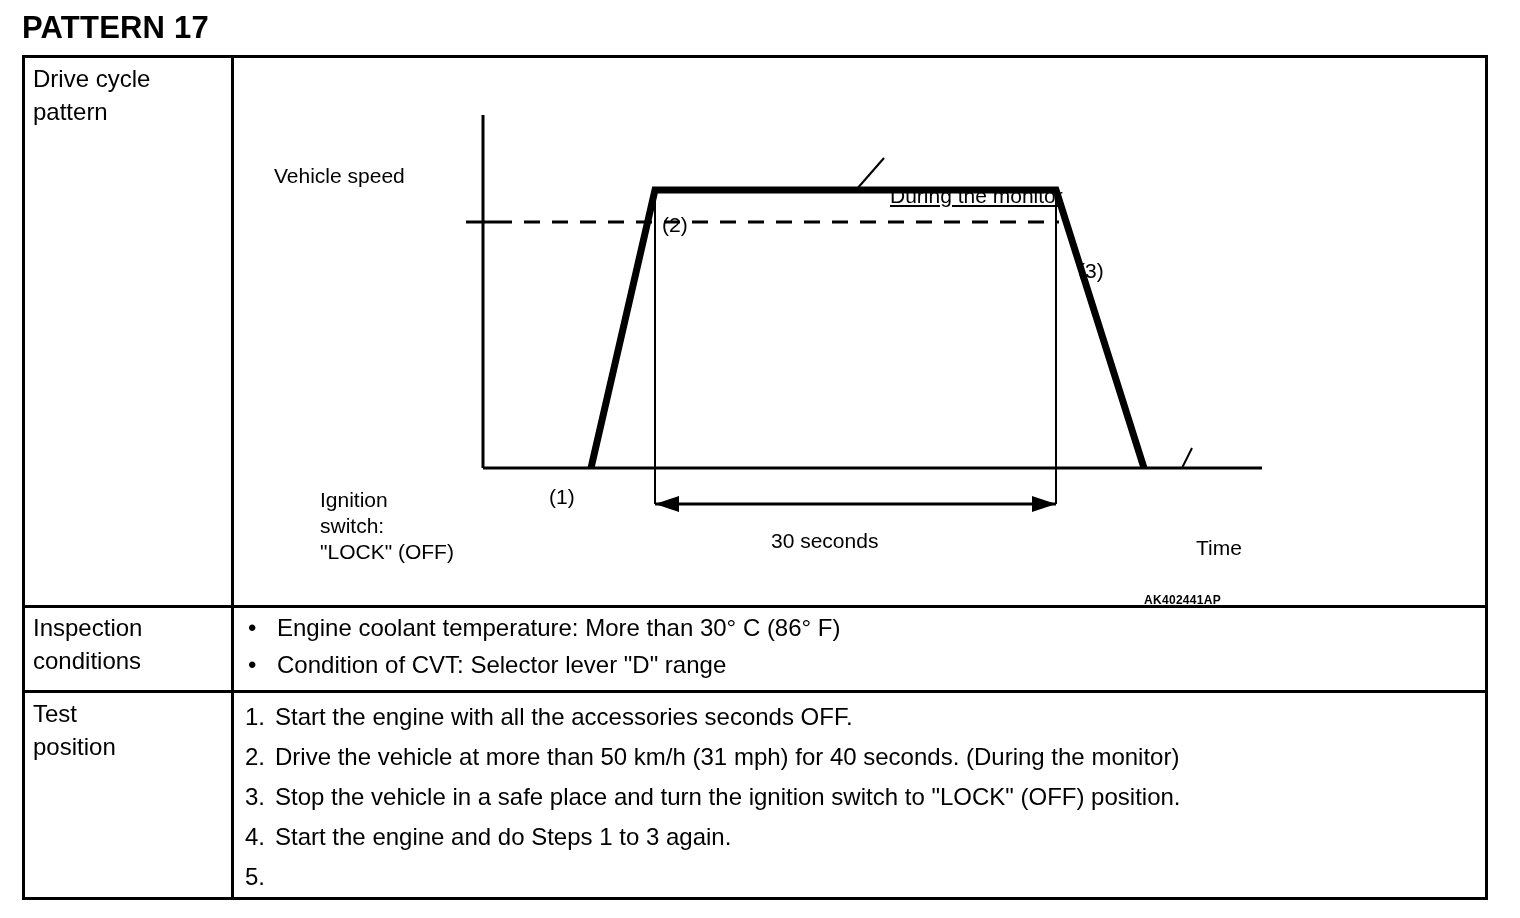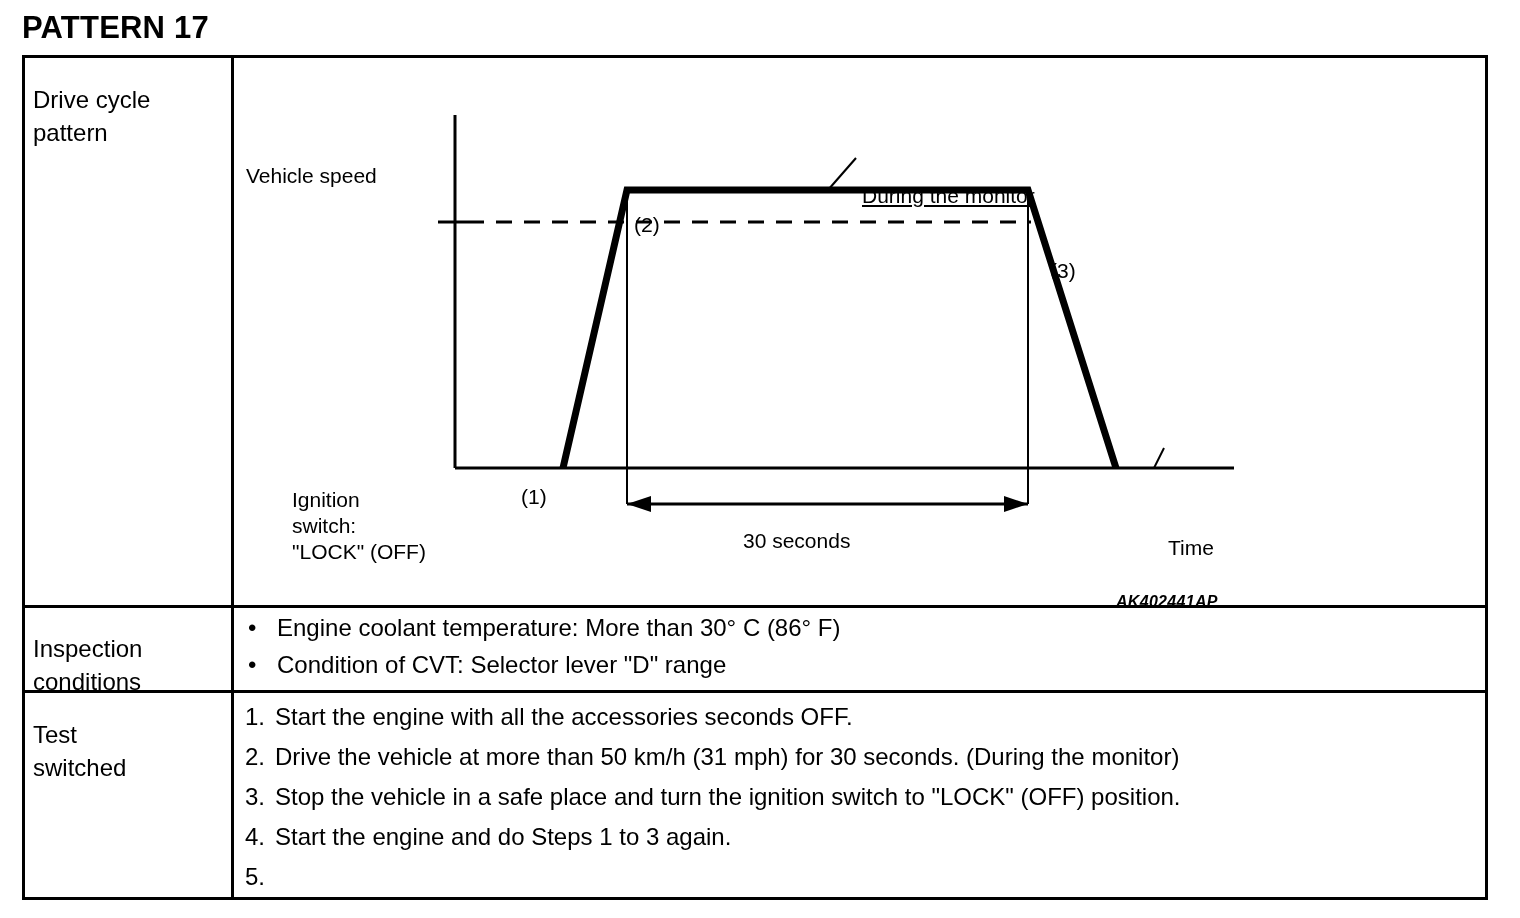--- a/index.html
+++ b/index.html
@@ -61,30 +61,29 @@
   }
   .row-divider.r1 { top: 547px; }
   .row-divider.r2 { top: 632px; }
 
   
   .row-label {
     position: absolute;
     font-size: 24px;
     line-height: 33px;
     white-space: pre-line;
-    margin-top: 21px;
   }
   .label-drive  { left: 33px;  top: 62px; }
   .label-insp   { left: 33px;  top: 611px; }
   .label-test   { left: 33px;  top: 697px; }
 
   
   .chart {
     position: absolute;
-    left: 216px;
+    left: 244px;
     top: 55px;
     width: 1260px;
     height: 547px;
   }
   .chart svg { display: block; }
 
   .chart-text {
     position: absolute;
     font-size: 21px;
     line-height: 26px;
@@ -96,24 +95,23 @@
   .t-monitor       { left: 646px; top: 128px; text-decoration: underline; }
   .t-step1         { left: 305px; top: 429px; }
   .t-step2         { left: 418px; top: 157px; }
   .t-step3         { left: 834px; top: 203px; }
   .t-30sec         { left: 527px; top: 473px; }
   .t-time          { left: 952px; top: 480px; }
   .t-figure-id {
     position: absolute;
     left: 900px;
     top: 538px;
-    font-size: 16px;
+    font-size: 12px;
     font-weight: bold;
     letter-spacing: 0.3px;
-    font-style: italic;
   }
 
   
   .insp-list {
     position: absolute;
     left: 248px;
     top: 609px;
     margin: 0;
     padding: 0;
     list-style: none;
@@ -168,21 +166,21 @@
     <div class="col-divider"></div>
     <div class="row-divider r1"></div>
     <div class="row-divider r2"></div>
   </div>
 
   <div class="row-label label-drive">Drive cycle
 pattern</div>
   <div class="row-label label-insp">Inspection
 conditions</div>
   <div class="row-label label-test">Test
-switched</div>
+position</div>
 
   <div class="chart">
     <svg width="1260" height="547" viewBox="0 0 1260 547">
 
       <line x1="239" y1="60" x2="239" y2="413" stroke="#000" stroke-width="3"></line>
 
       <line x1="239" y1="413" x2="1018" y2="413" stroke="#000" stroke-width="3"></line>
 
       <line x1="222" y1="167" x2="252" y2="167" stroke="#000" stroke-width="3"></line>
 
@@ -234,21 +232,21 @@
     </li>
   </ul>
 
   <ol class="test-list">
     <li>
       <span class="num">1.</span>
       <span>Start the engine with all the accessories seconds OFF.</span>
     </li>
     <li>
       <span class="num">2.</span>
-      <span>Drive the vehicle at more than 50 km/h (31 mph) for 30 seconds. (During the monitor)</span>
+      <span>Drive the vehicle at more than 50 km/h (31 mph) for 40 seconds. (During the monitor)</span>
     </li>
     <li>
       <span class="num">3.</span>
       <span>Stop the vehicle in a safe place and turn the ignition switch to "LOCK" (OFF) position.</span>
     </li>
     <li>
       <span class="num">4.</span>
       <span>Start the engine and do Steps 1 to 3 again.</span>
     </li>
     <li>

